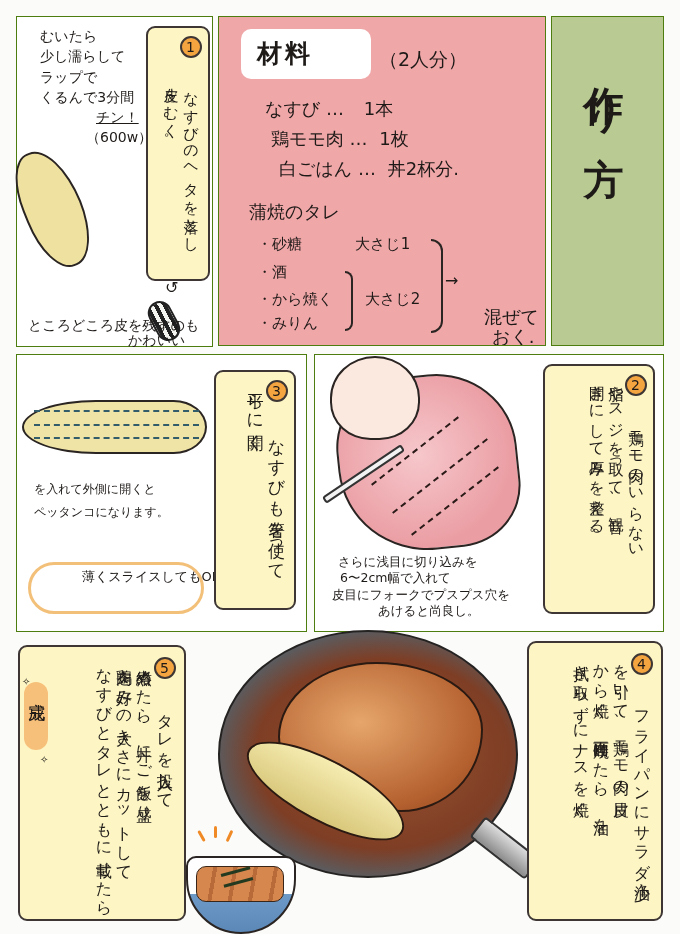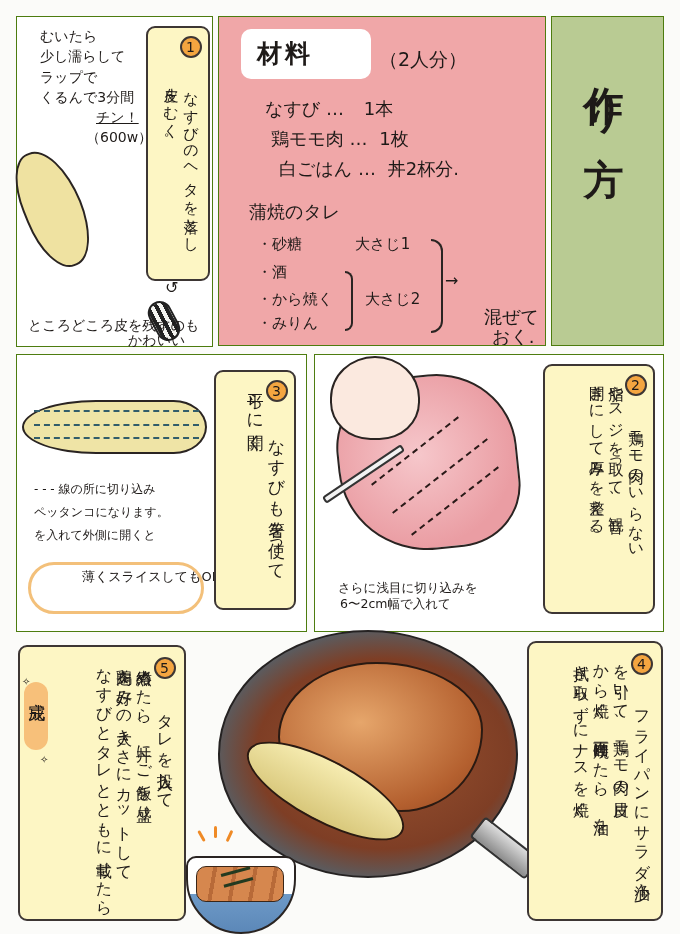--- a/index.html
+++ b/index.html
@@ -104,44 +104,45 @@
 <div class="panel" id="howto">
   <div class="vtext">作り方</div>
 </div>
 
 <div class="panel" style="left:16px; top:354px; width:291px; height:278px;"></div>
 <div class="eggplant-long"></div>
 <div class="dash" style="top:410px;"></div>
 <div class="dash" style="top:424px;"></div>
 <div class="dash" style="top:437px;"></div>
 <div class="note" style="left:34px; top:478px; font-size:12px; line-height:1.9;">
-  <div style="padding-left:0;">- - - 線の所に切り込み</div>
+  <div>を入れて外側に開くと</div>
   <div>ペッタンコになります。</div>
-  <div>を入れて外側に開くと</div>
 </div>
 <div class="cloud"></div>
 <div class="note" style="left:44px; top:567px; font-size:13px; line-height:1.55;">
   <div style="padding-left:6px;margin-left:32px;">薄くスライスしてもOK.</div>
 </div>
 <div class="stepbox vtext" style="left:214px; top:370px; width:82px; height:240px; font-size:17px;">
   <span class="num">3</span>
   <span>なすびも箸を使って</span><br>
   <span>平らに開く。</span>
 </div>
 
 <div class="panel" style="left:314px; top:354px; width:350px; height:278px;"></div>
 <div class="meat"></div>
 <div class="cut" style="left:360px; top:450px; width:110px;"></div>
 <div class="cut" style="left:380px; top:475px; width:120px;"></div>
 <div class="cut" style="left:400px; top:500px; width:110px;"></div>
 <div class="hand"></div>
 <div class="knife"></div>
-<div class="note" style="left:332px; top:580px; font-size:12.5px; line-height:1.3;">
+<div class="note" style="left:332px; top:554px; font-size:12.5px; line-height:1.3;">
   <div style="padding-left:6px;">さらに浅目に切り込みを</div>
   <div style="padding-left:8px;">6〜2cm幅で入れて</div>
+  <div>皮目にフォークでプスプス穴を</div>
+  <div style="padding-left:46px;">あけると尚良し。</div>
 </div>
 <div class="stepbox vtext" style="left:543px; top:364px; width:112px; height:250px; font-size:15.5px;">
   <span class="num">2</span>
   <span>鶏モモ肉のいらない</span><br>
   <span>脂やスジを取って、観音</span><br>
   <span>開きにして厚みを整える。</span>
 </div>
 
 <div class="pan"></div>
 <div class="handle"></div>

